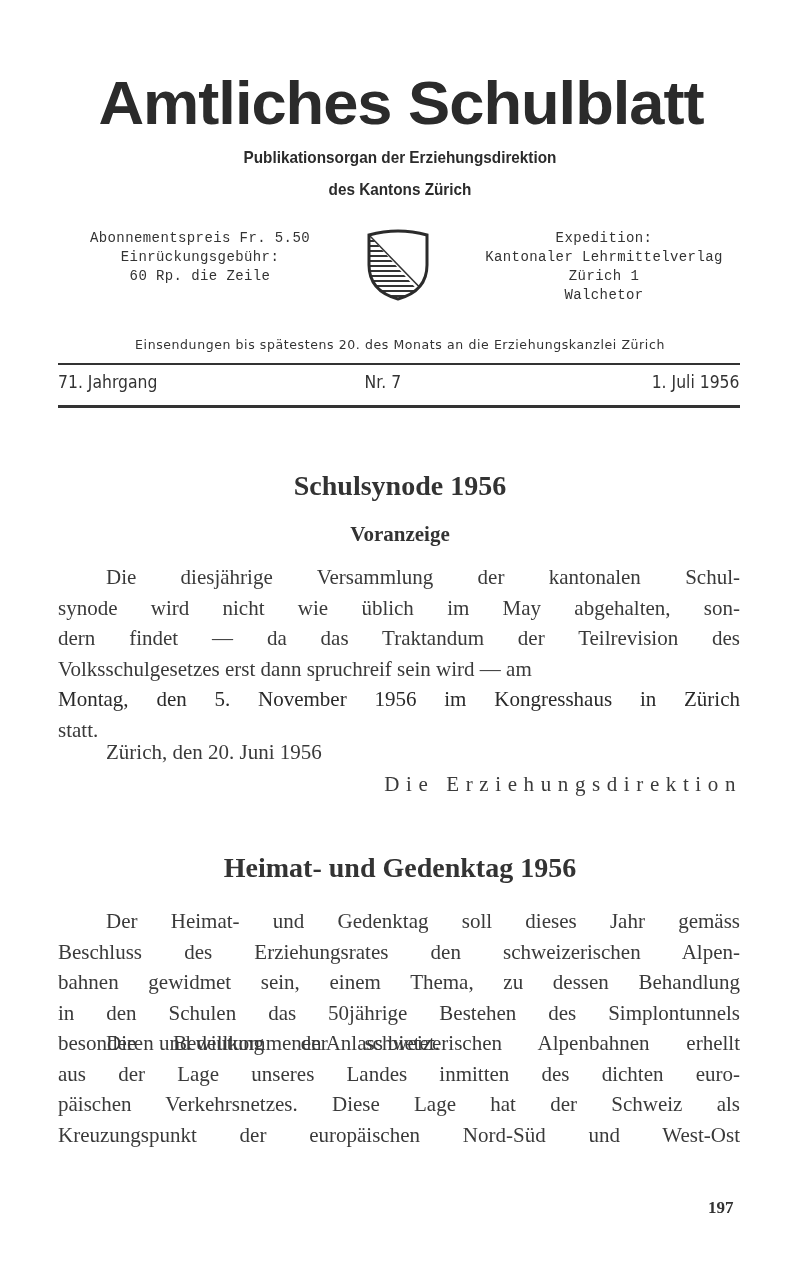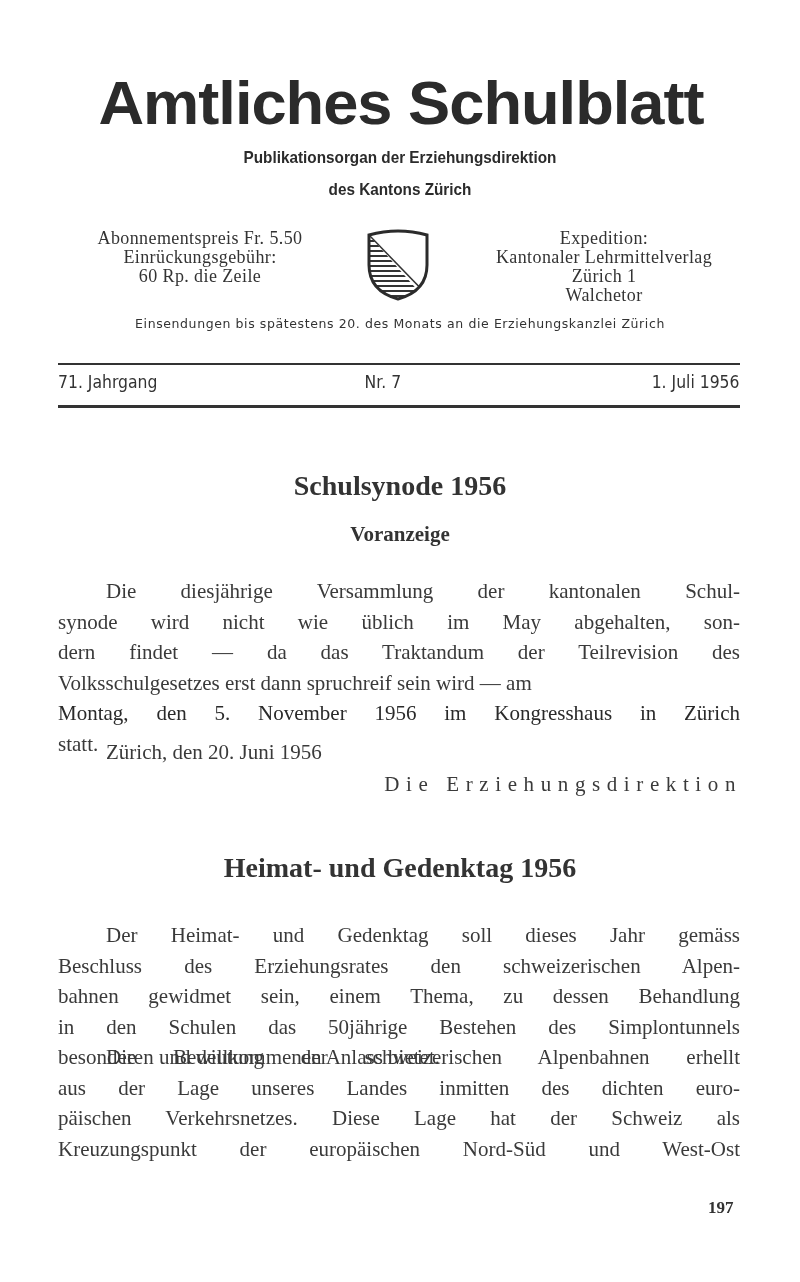--- a/index.html
+++ b/index.html
@@ -16,29 +16,29 @@
     .subtitle {
       position: absolute; left: 0; width: 800px; text-align: center;
       font-family: "Liberation Sans", sans-serif; font-weight: bold;
       font-size: 17px; color: #2b2b2b; transform: scaleX(0.9);
     }
     .sub1 { top: 148px; }
     .sub2 { top: 180px; }
 
     .info-col {
       position: absolute; top: 229px; width: 260px; text-align: center;
-      font-family: Liberation Serif, serif; font-size: 18px;
+      font-family: Liberation Mono, monospace; font-size: 14px;
       line-height: 19px; letter-spacing: 0.4px; color: #333;
     }
     .info-left { left: 70px; }
     .info-right { left: 474px; }
     .crest { position: absolute; left: 365px; top: 229px; width: 66px; height: 72px; }
 
     .submit-note {
-      position: absolute; left: 0; width: 800px; top: 316px; text-align: center;
+      position: absolute; left: 0; width: 800px; top: 337px; text-align: center;
       font-family: "DejaVu Sans", sans-serif; font-size: 12.5px; letter-spacing: 0.6px; color: #333;
     }
 
     .rule { position: absolute; left: 58px; width: 682px; background: #333; }
     .rule-top { top: 363px; height: 2px; }
     .rule-bottom { top: 405px; height: 3px; }
 
     .issue-bar {
       position: absolute; left: 58px; top: 372px; width: 682px; height: 28px;
       font-family: "DejaVu Sans", sans-serif; font-size: 17px; color: #333;
@@ -56,21 +56,21 @@
     .h-voranzeige { top: 522px; font-size: 21px; }
     .h-heimat { top: 852px; font-size: 28px; }
 
     .para {
       position: absolute; left: 58px; width: 682px;
       font-family: "Liberation Serif", serif; font-size: 21px; line-height: 30.5px;
       color: #3a3a3a; text-align: justify;
     }
     .line { display: block; text-align: justify; text-align-last: justify; white-space: nowrap; height: 30.5px; }
     .line.last { text-align-last: left; }
-    .indent { padding-left: 48px; margin-top: 14px; }
+    .indent { padding-left: 48px; }
     .bold { font-weight: normal; color: #2a2a2a; }
 
     .p1 { top: 562px; }
     .dateline { position: absolute; left: 106px; top: 740px; font-family: "Liberation Serif", serif; font-size: 21px; color: #3a3a3a; }
     .signature { position: absolute; right: 58px; top: 772px; font-family: "Liberation Serif", serif; font-size: 21px; letter-spacing: 6.6px; color: #3a3a3a; }
 
     .p2 { top: 906px; }
     .p3 { top: 1028px; }
 
     .page-number {

